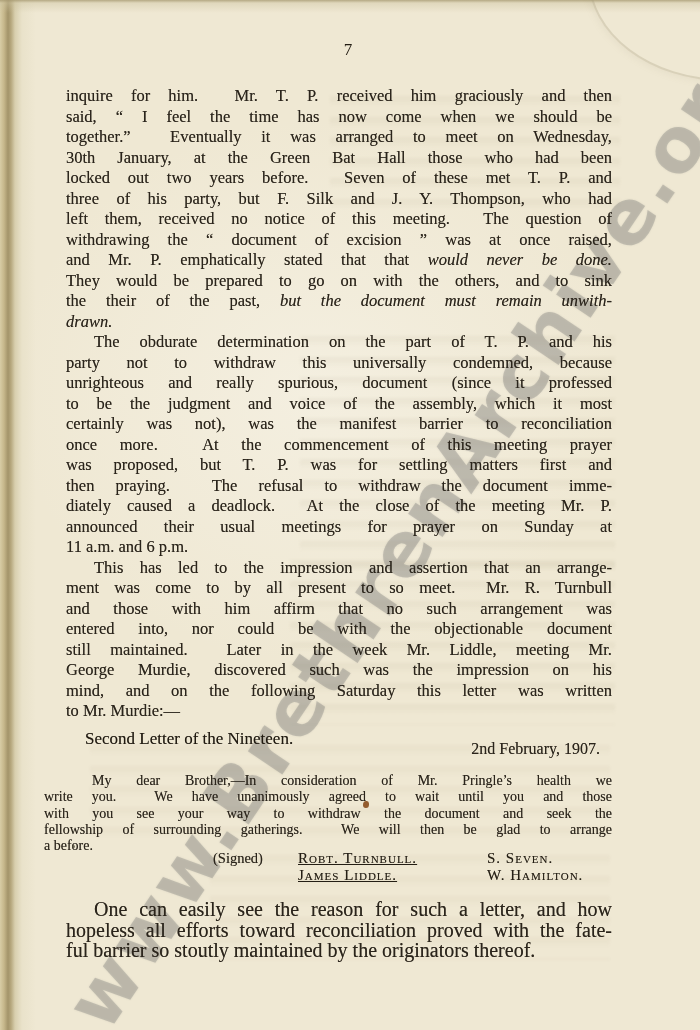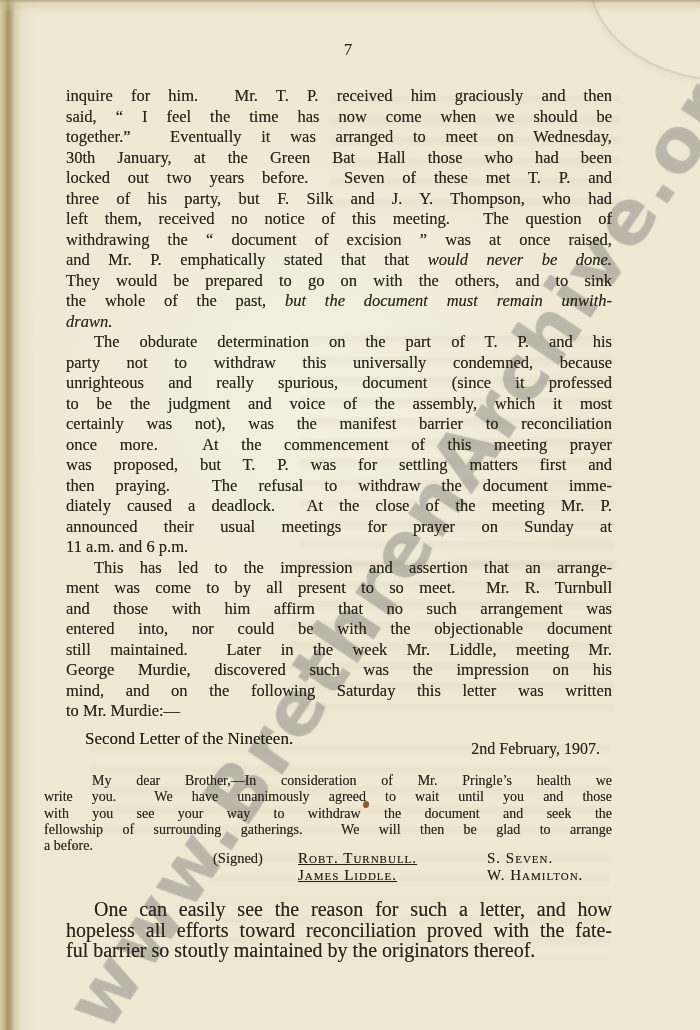--- a/index.html
+++ b/index.html
@@ -67,21 +67,21 @@
         <div class="line"><span>inquire for him.&nbsp; Mr. T. P. received him graciously and then</span></div>
         <div class="line"><span>said, “ I feel the time has now come when we should be</span></div>
         <div class="line"><span>together.”&nbsp; Eventually it was arranged to meet on Wednesday,</span></div>
         <div class="line"><span>30th January, at the Green Bat Hall those who had been</span></div>
         <div class="line"><span>locked out two years before.&nbsp; Seven of these met T. P. and</span></div>
         <div class="line"><span>three of his party, but F. Silk and J. Y. Thompson, who had</span></div>
         <div class="line"><span>left them, received no notice of this meeting.&nbsp; The question of</span></div>
         <div class="line"><span>withdrawing the “ document of excision ” was at once raised,</span></div>
         <div class="line"><span>and Mr. P. emphatically stated that that </span><span class="it">would never be done.</span></div>
         <div class="line"><span>They would be prepared to go on with the others, and to sink</span></div>
-        <div class="line"><span>the whole of the past, </span><span class="it">but the document must remain unwith-</span></div>
+        <div class="line"><span>the their of the past, </span><span class="it">but the document must remain unwith-</span></div>
         <div class="line last"><span class="it">drawn.</span></div>
       </div>
     <div class="para indent">
         <div class="line"><span>The obdurate determination on the part of T. P. and his</span></div>
         <div class="line"><span>party not to withdraw this universally condemned, because</span></div>
         <div class="line"><span>unrighteous and really spurious, document (since it professed</span></div>
         <div class="line"><span>to be the judgment and voice of the assembly, which it most</span></div>
         <div class="line"><span>certainly was not), was the manifest barrier to reconciliation</span></div>
         <div class="line"><span>once more.&nbsp; At the commencement of this meeting prayer</span></div>
         <div class="line"><span>was proposed, but T. P. was for settling matters first and</span></div>

